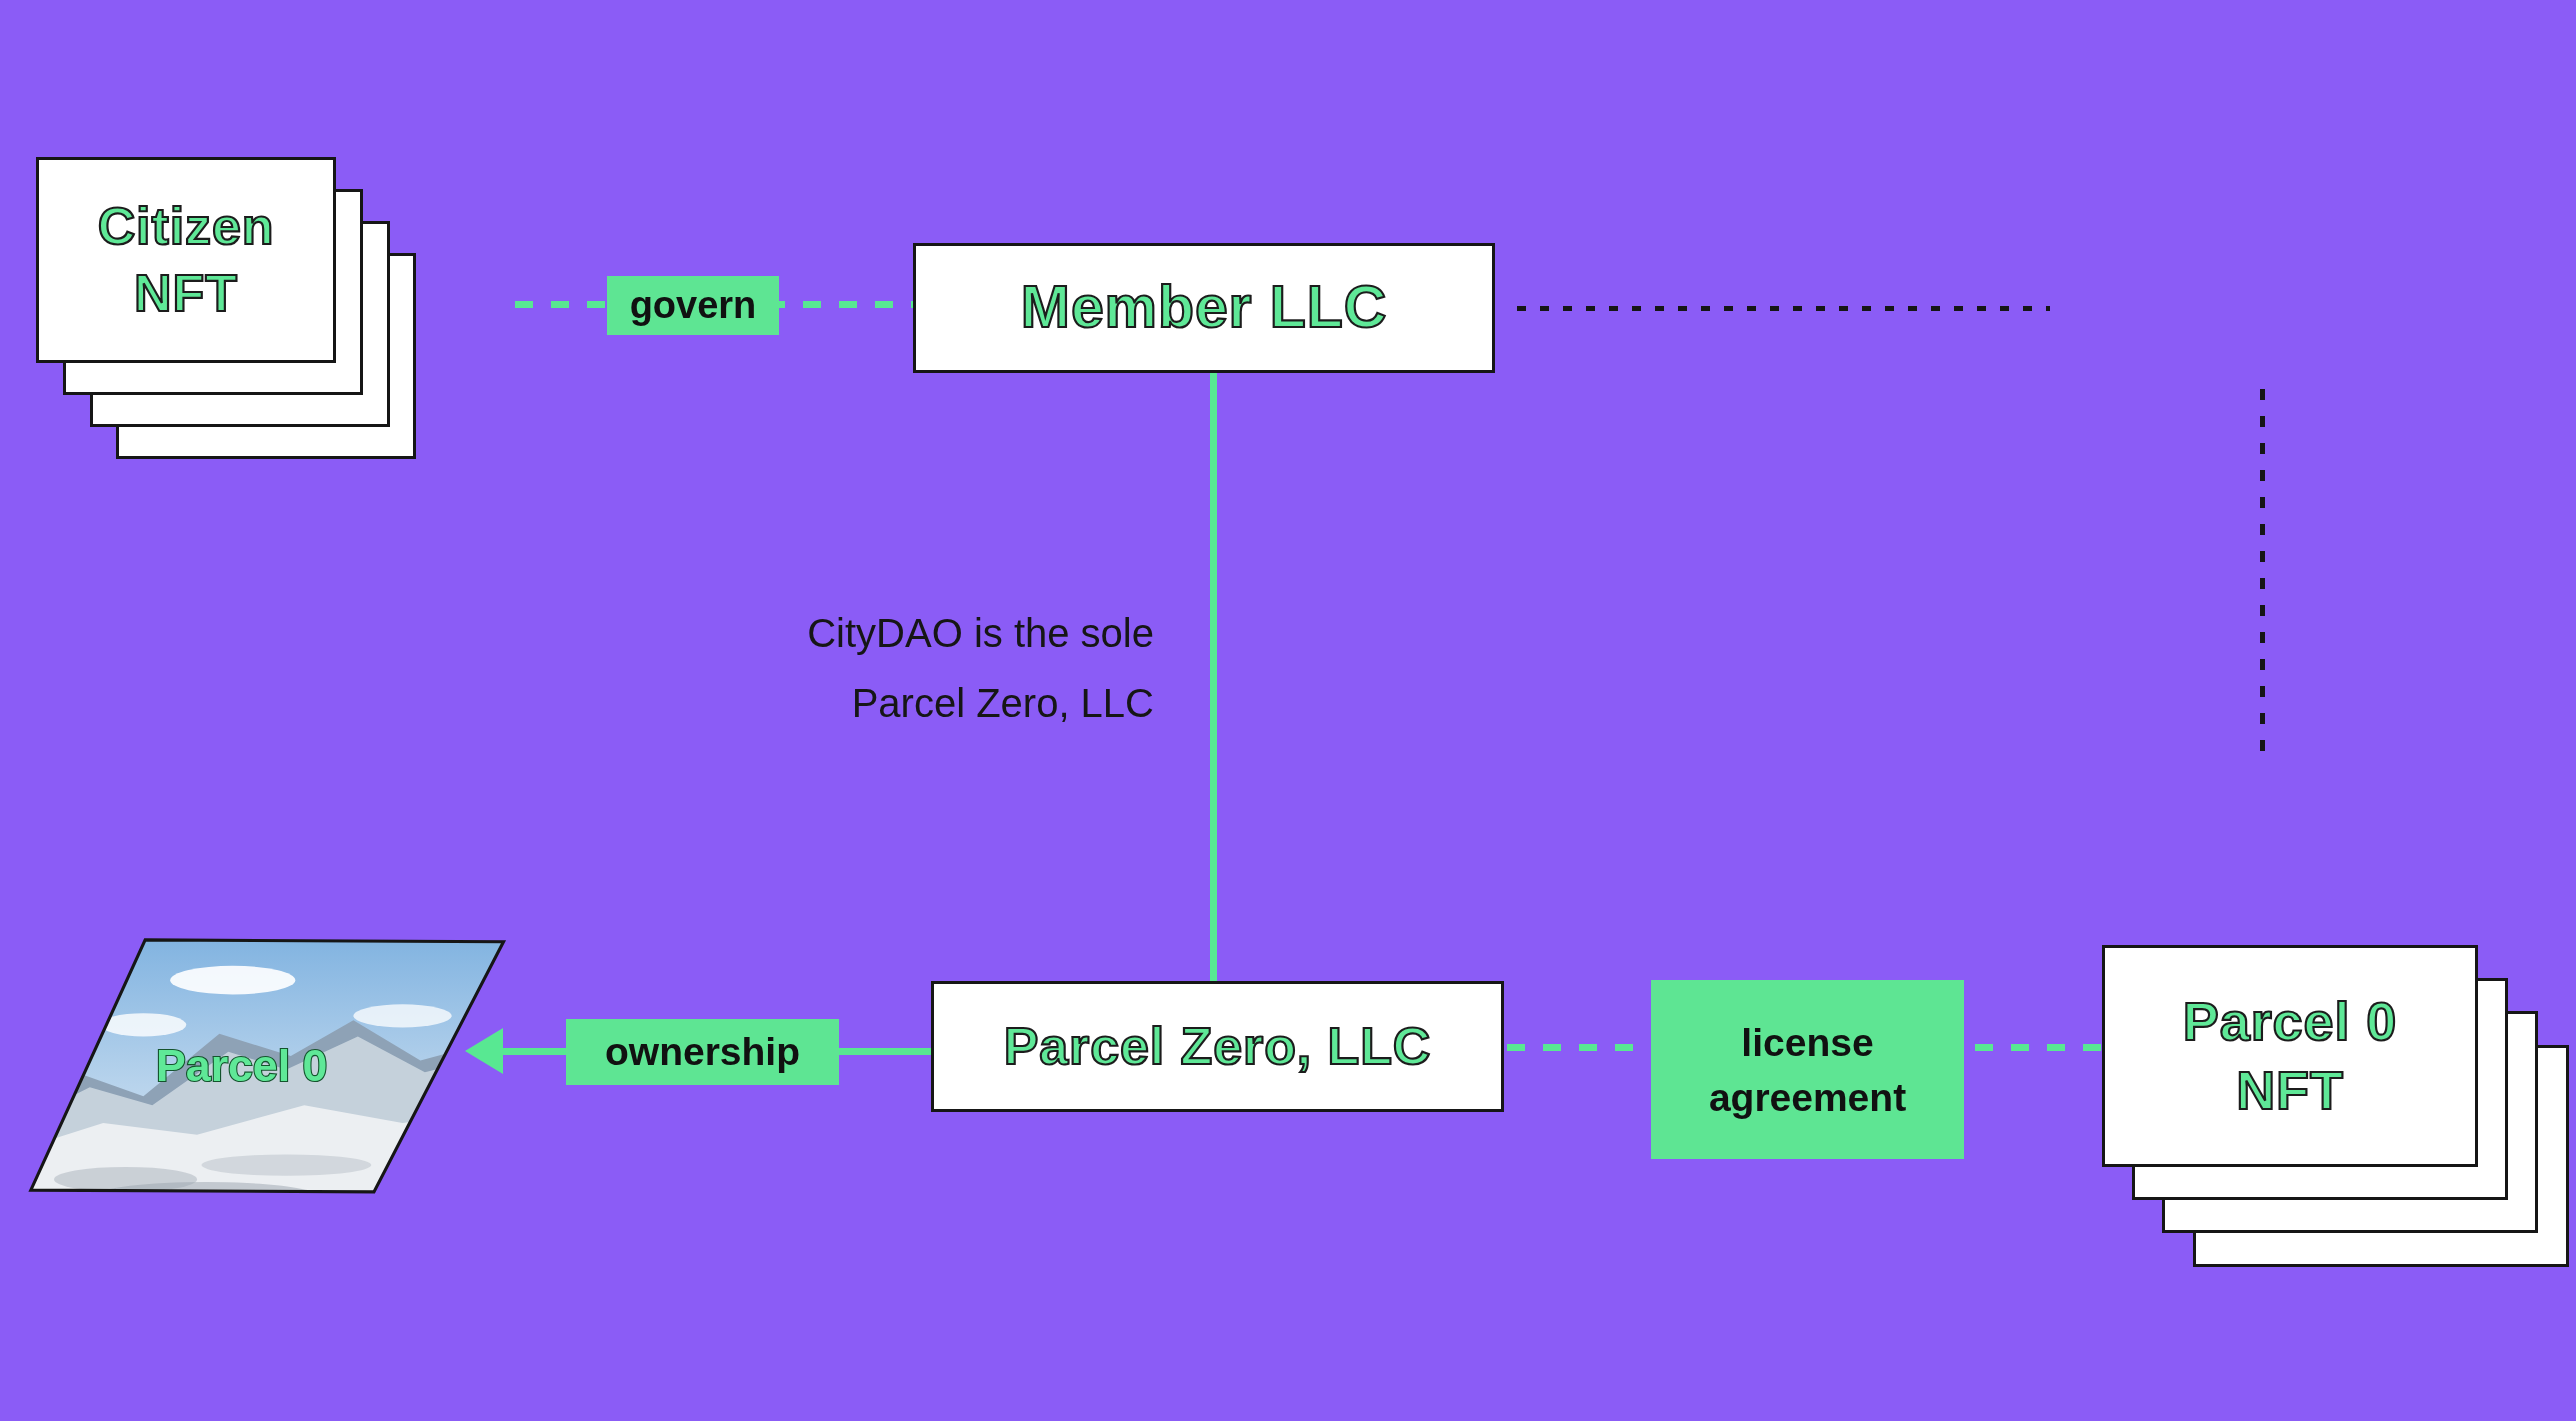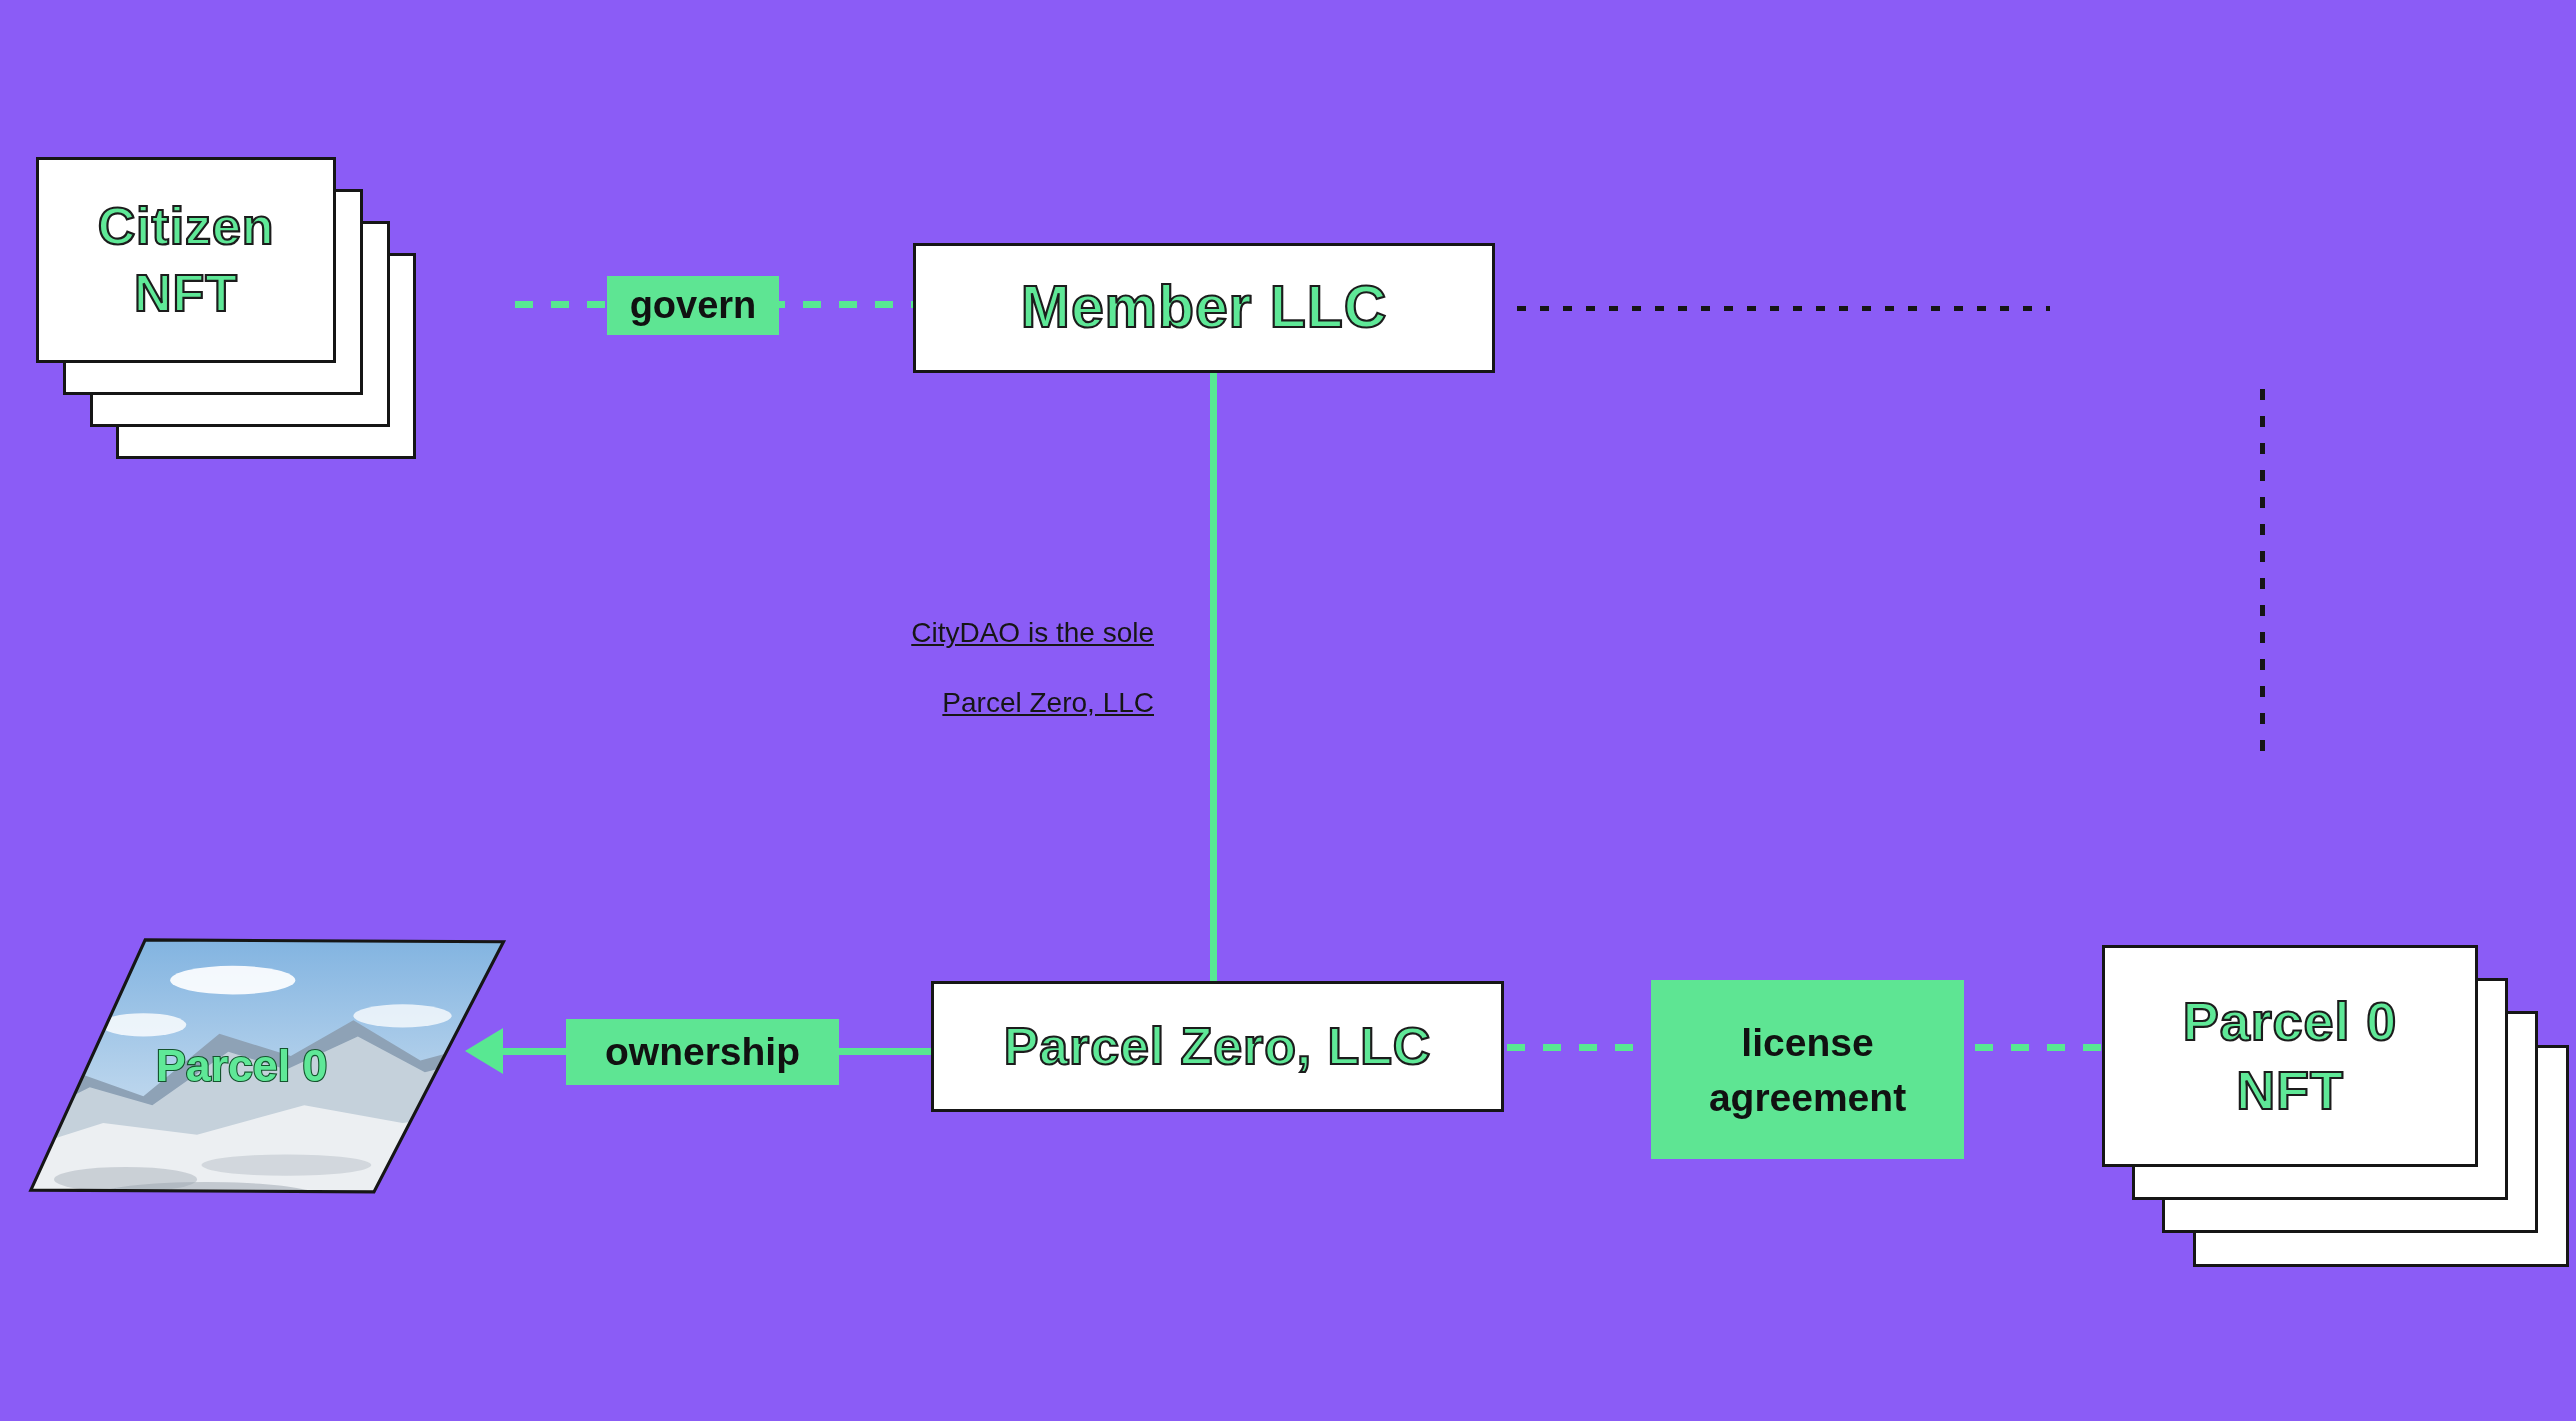--- a/index.html
+++ b/index.html
@@ -78,25 +78,24 @@
     position: absolute; width: 0; height: 0; z-index: 3;
     border-top: 23px solid transparent;
     border-bottom: 23px solid transparent;
     border-right: 38px solid #58e892;
   }
 
   
   .plain-note {
     position: absolute;
     color: #161616;
-    font-size: 28px;
+    font-size: 40px;
     line-height: 70px;
     text-align: right;
     z-index: 5;
-    text-decoration: underline;
   }
   .permitted {
     position: absolute;
     color: #161616;
     font-size: 39px;
     text-align: center;
     z-index: 5;
   }
 
   .land-svg { position: absolute; z-index: 4; }

